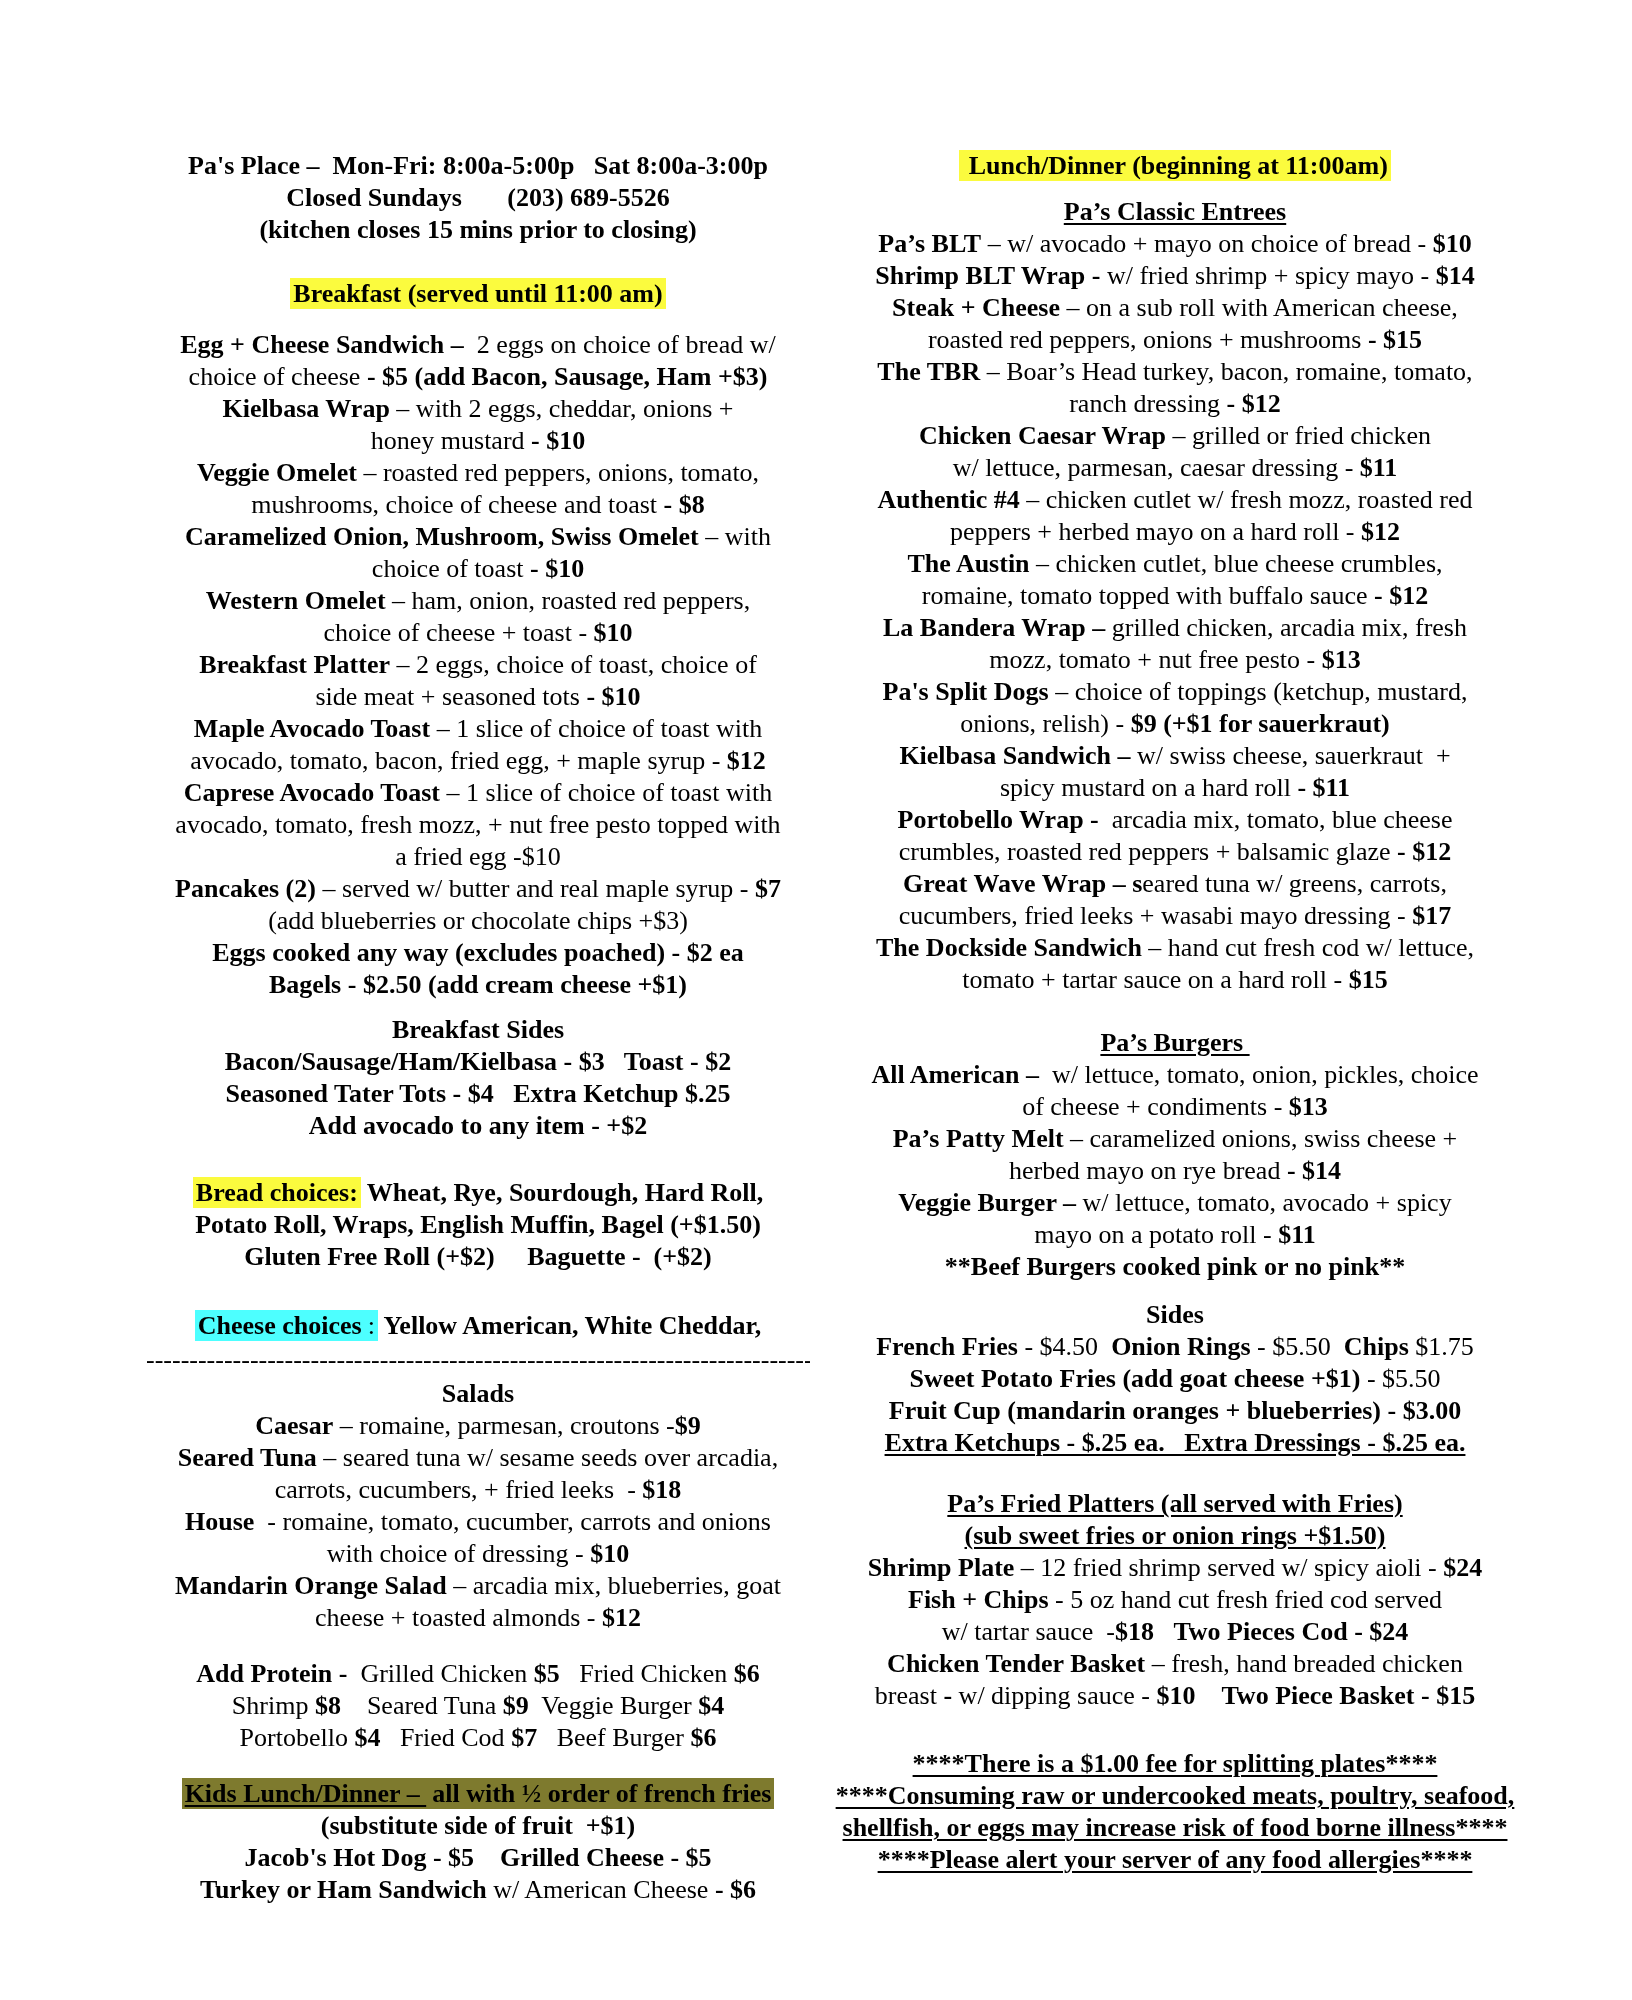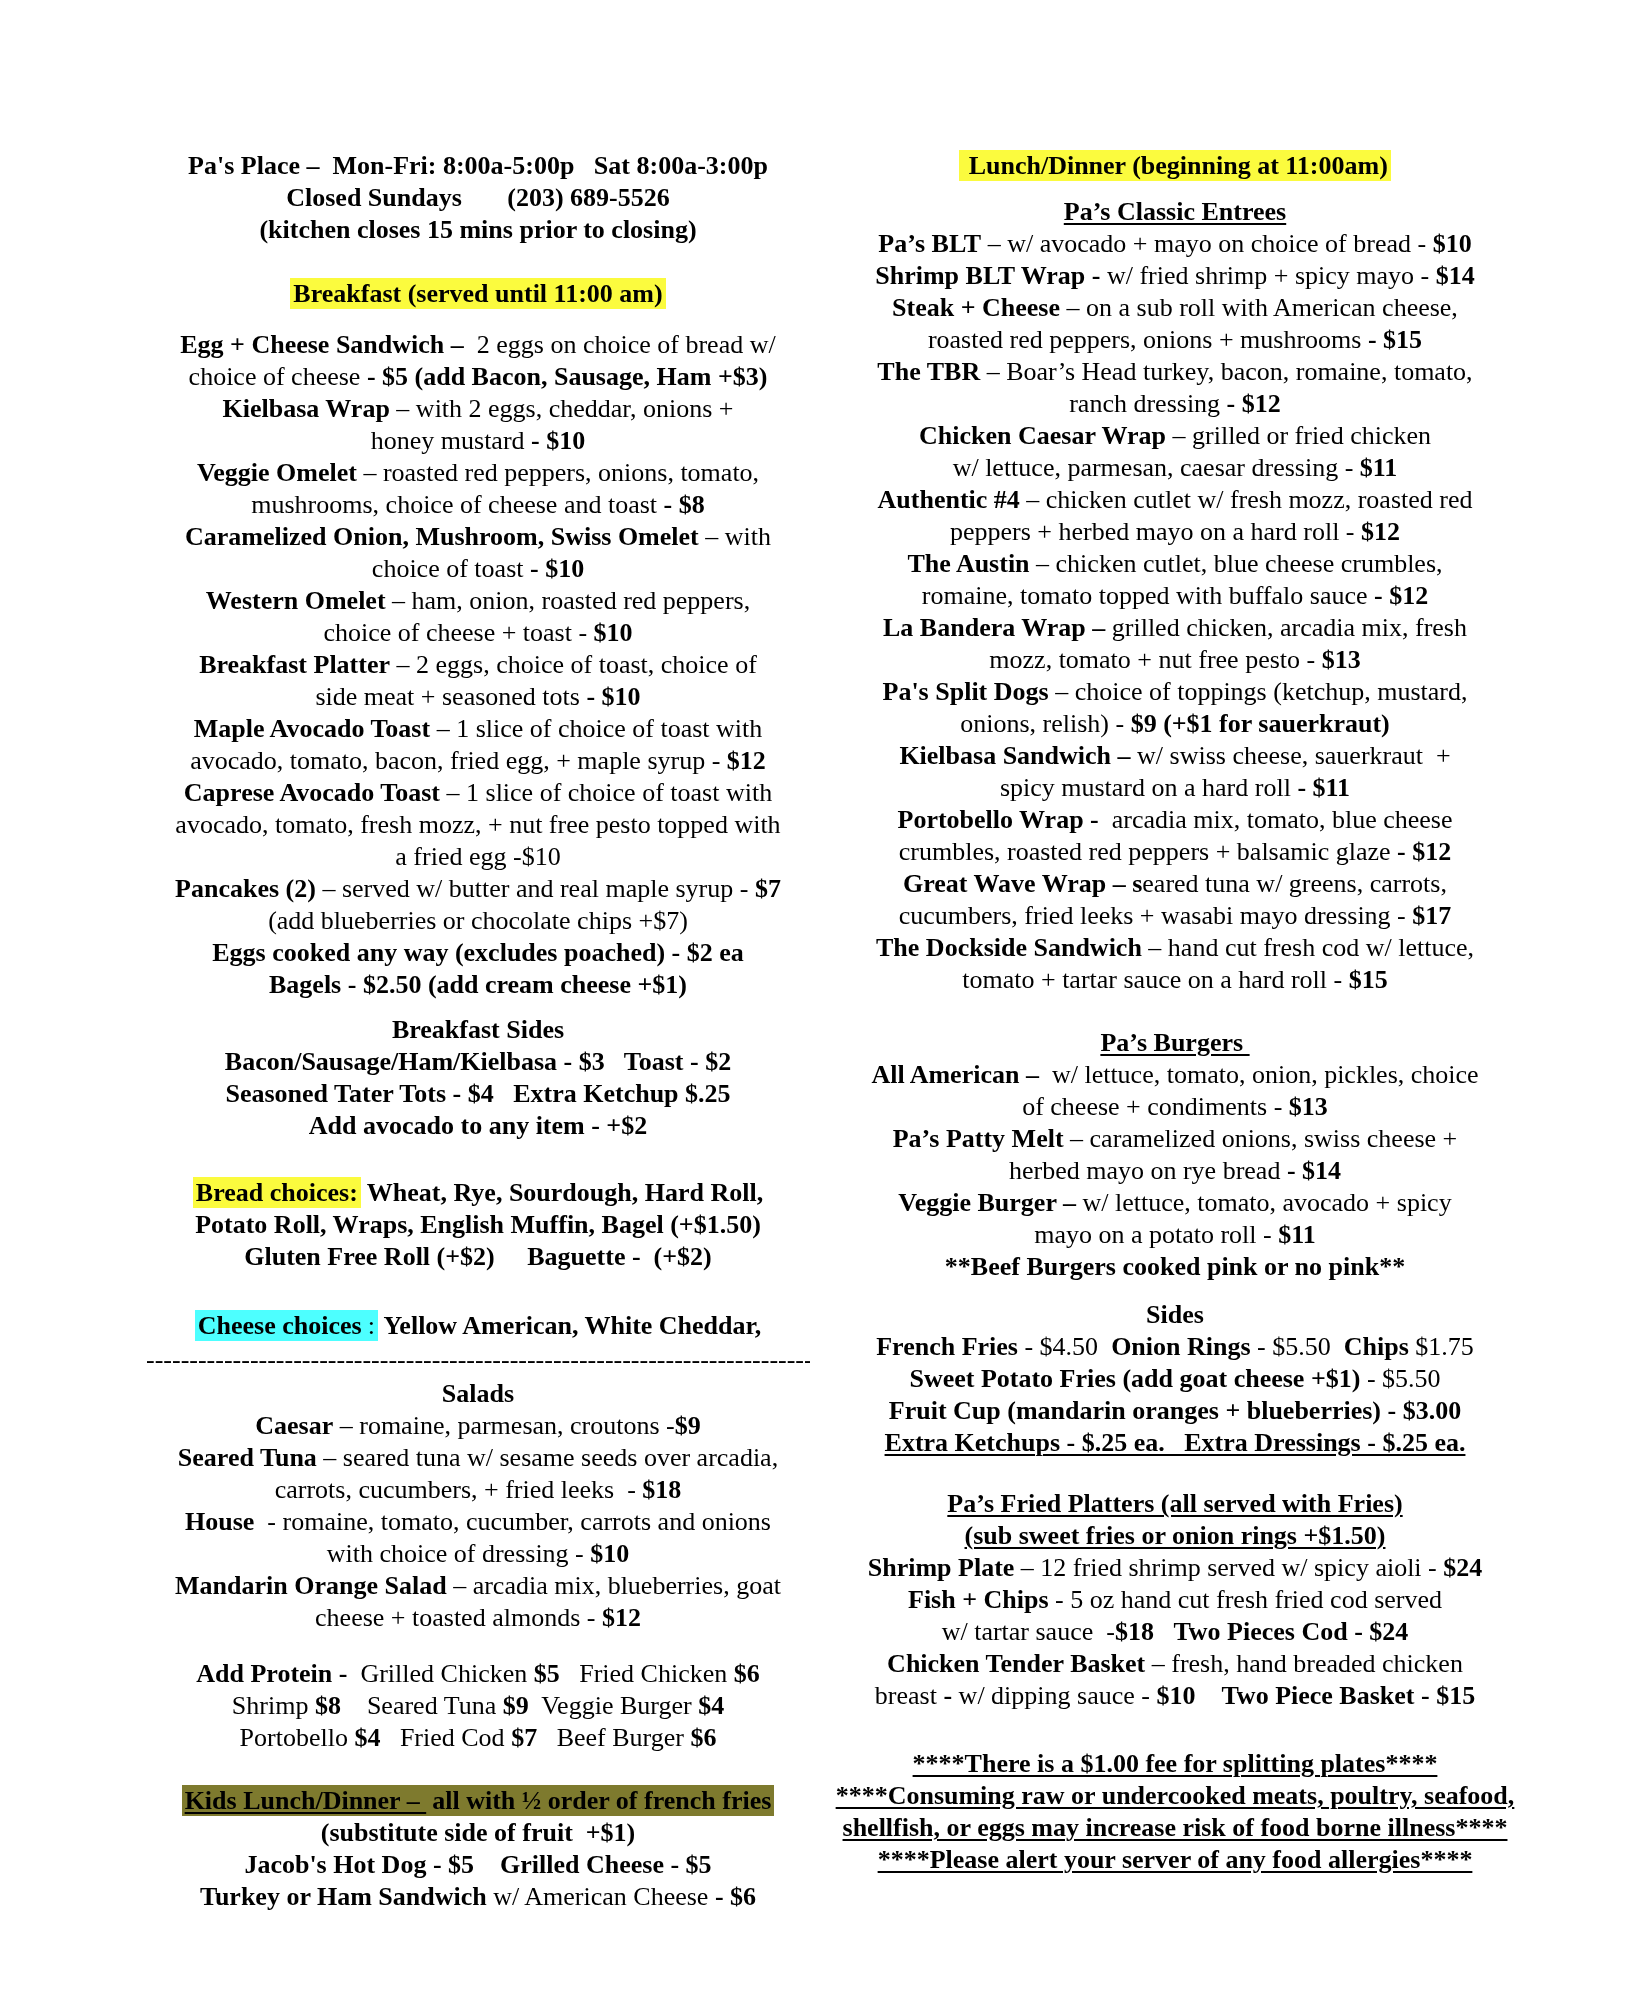--- a/index.html
+++ b/index.html
@@ -43,21 +43,21 @@
           <div class="line"><span class="sb">Western Omelet</span><span> – ham, onion, roasted red peppers,</span></div>
           <div class="line"><span>choice of cheese + toast - </span><span class="sb">$10</span></div>
           <div class="line"><span class="sb">Breakfast Platter</span><span> – 2 eggs, choice of toast, choice of</span></div>
           <div class="line"><span>side meat + seasoned tots </span><span class="sb">- $10</span></div>
           <div class="line"><span class="sb">Maple Avocado Toast</span><span> – 1 slice of choice of toast with</span></div>
           <div class="line"><span>avocado, tomato, bacon, fried egg, + maple syrup - </span><span class="sb">$12</span></div>
           <div class="line"><span class="sb">Caprese Avocado Toast</span><span> – 1 slice of choice of toast with</span></div>
           <div class="line"><span>avocado, tomato, fresh mozz, + nut free pesto topped with</span></div>
           <div class="line"><span>a fried egg -$10</span></div>
           <div class="line"><span class="sb">Pancakes (2)</span><span> – served w/ butter and real maple syrup - </span><span class="sb">$7</span></div>
-          <div class="line"><span>(add blueberries or chocolate chips +$7)</span></div>
+          <div class="line"><span>(add blueberries or chocolate chips +$3)</span></div>
           <div class="line"><span class="sb">Eggs cooked any way (excludes poached) - $2 ea</span></div>
           <div class="line"><span class="sb">Bagels - $2.50 (add cream cheese +$1)</span></div>
         </div>
         <div class="block" style="margin-top: 13px;">
           <div class="line"><span class="sb">Breakfast Sides</span></div>
           <div class="line"><span class="sb">Bacon/Sausage/Ham/Kielbasa - $3   Toast - $2</span></div>
           <div class="line"><span class="sb">Seasoned Tater Tots - $4   Extra Ketchup $.25</span></div>
           <div class="line"><span class="sb">Add avocado to any item - +$2</span></div>
         </div>
         <div class="block" style="margin-top: 35px;">
@@ -79,21 +79,21 @@
           <div class="line"><span class="sb">House </span><span> - romaine, tomato, cucumber, carrots and onions</span></div>
           <div class="line"><span>with choice of dressing - </span><span class="sb">$10</span></div>
           <div class="line"><span class="sb">Mandarin Orange Salad</span><span> – arcadia mix, blueberries, goat</span></div>
           <div class="line"><span>cheese + toasted almonds - </span><span class="sb">$12</span></div>
         </div>
         <div class="block" style="margin-top: 24px;">
           <div class="line"><span class="sb">Add Protein - </span><span> Grilled Chicken </span><span class="sb">$5</span><span>   Fried Chicken </span><span class="sb">$6</span></div>
           <div class="line"><span>Shrimp </span><span class="sb">$8</span><span>    Seared Tuna </span><span class="sb">$9</span><span>  Veggie Burger </span><span class="sb">$4</span></div>
           <div class="line"><span>Portobello </span><span class="sb">$4</span><span>   Fried Cod </span><span class="sb">$7</span><span>   Beef Burger </span><span class="sb">$6</span></div>
         </div>
-        <div class="block" style="margin-top: 31px;">
+        <div class="block" style="margin-top: 24px;">
           <div class="line"><span class="sb su sh" style="background-color: rgb(126, 122, 46);">Kids Lunch/Dinner – </span><span class="sb sh" style="background-color: rgb(126, 122, 46);">all with ½ order of french fries</span></div>
           <div class="line"><span class="sb">(substitute side of fruit  +$1)</span></div>
           <div class="line"><span class="sb">Jacob's Hot Dog - $5    Grilled Cheese - $5</span></div>
           <div class="line"><span class="sb">Turkey or Ham Sandwich</span><span> w/ American Cheese </span><span class="sb">- $6</span></div>
         </div>
       </div>
     <div class="col col-right" id="col-right">
         <div class="block">
           <div class="line"><span class="sb sh" style="background-color: rgb(251, 251, 62);"> Lunch/Dinner (beginning at 11:00am)</span></div>
         </div>

